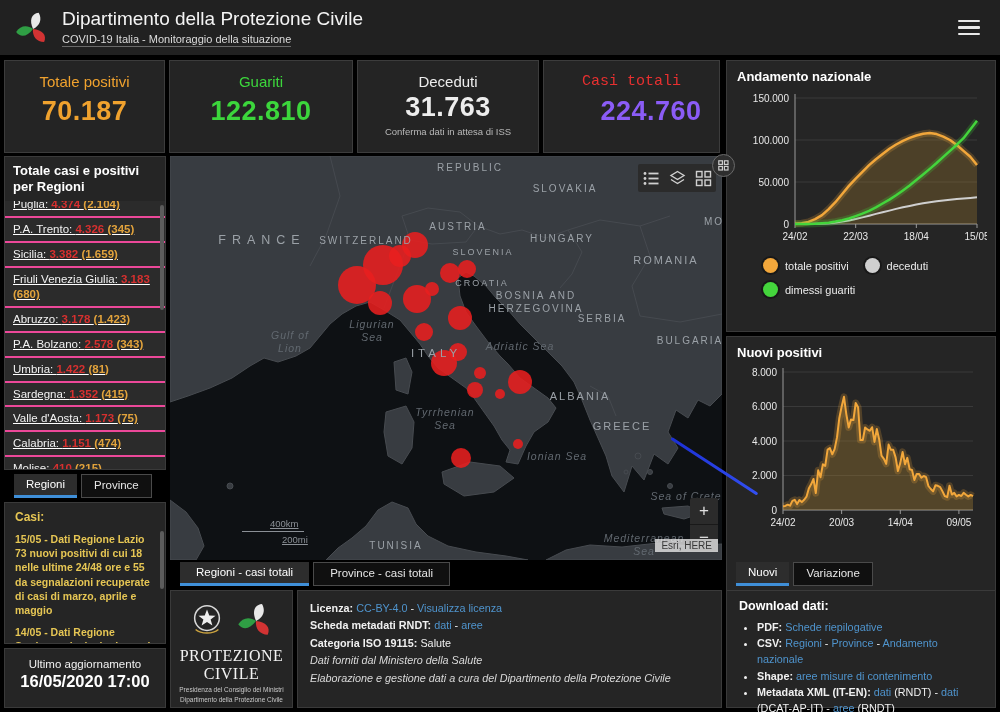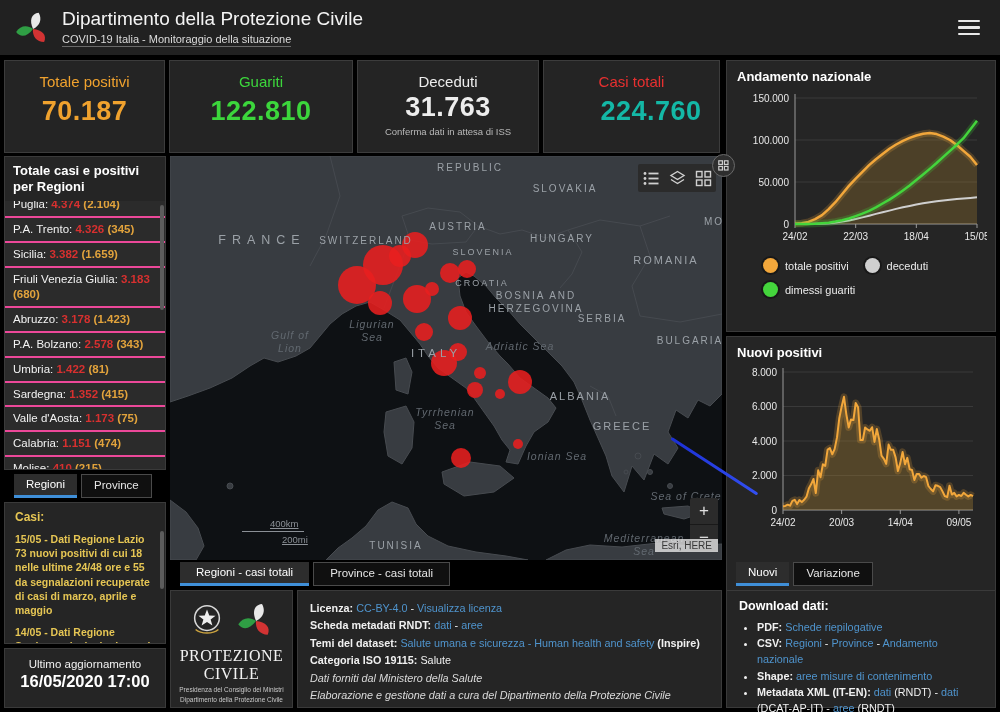--- a/index.html
+++ b/index.html
@@ -15,21 +15,21 @@
   .burger{width:24px;cursor:pointer;padding:4px;}
   .burger span{display:block;width:22px;height:2.5px;background:#e8e8e8;margin:4px 0;border-radius:1px;}
 
   
   .stat-card{position:absolute;top:60px;height:93px;background:#242424;border:1px solid #3c3c3c;text-align:center;box-sizing:border-box;padding-top:12px;}
   .stat-label{font-size:15px;}
   .stat-value{font-size:27px;font-weight:bold;margin-top:6px;letter-spacing:.5px;}
   .stat-note{font-size:9.5px;color:#b9b9b9;margin-top:3px;}
 
   
-  .regions-panel{left:4px;top:156px;width:162px;height:314px;overflow:hidden;}
+  .regions-panel{left:4px;top:156px;width:162px;height:314px;overflow:hidden;text-decoration:underline;}
   .regions-title{position:absolute;left:0;top:0;width:100%;height:44px;background:#252525;z-index:2;
     font-size:13px;font-weight:bold;color:#fff;padding:6px 8px 0 8px;box-sizing:border-box;line-height:1.25;}
   .region-list{margin-top:36px;position:relative;z-index:1;}
   .region-row{background:#2b2b2b;border-bottom:2px solid #ec4899;padding:4px 8px;font-size:11.5px;line-height:1.3;cursor:pointer;}
   .rname{color:#f2f2f2;}
   .rval{color:#d7302f;font-weight:bold;}
   .rparen{color:#e2a33c;font-weight:bold;}
   .scroll-thumb{position:absolute;width:4px;background:#5c5c5c;border-radius:2px;z-index:3;}
 
   .tabs{position:absolute;display:flex;gap:4px;}
@@ -126,22 +126,22 @@
 <div class="stat-card" style="left:169px;width:184px;">
   <div class="stat-label" style="color: rgb(60, 214, 60);">Guariti</div>
   <div class="stat-value" style="color: rgb(60, 214, 60);">122.810</div>
 </div>
 <div class="stat-card" style="left:357px;width:182px;">
   <div class="stat-label" style="color: rgb(237, 237, 237);">Deceduti</div>
   <div class="stat-value" style="margin-top: 2px; color: rgb(237, 237, 237);">31.763</div>
   <div class="stat-note">Conferma dati in attesa di ISS</div>
 </div>
 <div class="stat-card" style="left:543px;width:177px;">
-  <div class="stat-label" style="color: rgb(232, 48, 48);">Casi totali</div>
-  <div class="stat-value" style="color: #14b8a6; margin-left: 39px;">224.760</div>
+  <div class="stat-label" style="color: rgb(232, 48, 48); font-family: Liberation Mono, monospace;">Casi totali</div>
+  <div class="stat-value" style="color: #8b5cf6; margin-left: 39px;">224.760</div>
 </div>
 
 <div class="panel regions-panel">
   <div class="regions-title">Totale casi e positivi per Regioni</div>
   <div class="region-list">
       <div class="region-row"><span class="rname">Puglia: </span><span class="rval">4.374 </span><span class="rparen">(2.104)</span></div>
       <div class="region-row"><span class="rname">P.A. Trento: </span><span class="rval">4.326 </span><span class="rparen">(345)</span></div>
       <div class="region-row"><span class="rname">Sicilia: </span><span class="rval">3.382 </span><span class="rparen">(1.659)</span></div>
       <div class="region-row"><span class="rname">Friuli Venezia Giulia: </span><span class="rval">3.183 </span><span class="rparen">(680)</span></div>
       <div class="region-row"><span class="rname">Abruzzo: </span><span class="rval">3.178 </span><span class="rparen">(1.423)</span></div>
@@ -409,21 +409,20 @@
   <div class="logo-sub">
     <div>Presidenza del Consiglio dei Ministri</div>
     <div>Dipartimento della Protezione Civile</div>
   </div>
 </div>
 
 <div class="panel license-panel">
   <div>
       <div class="lic-line"><span class="b">Licenza: </span><span class="lnk">CC-BY-4.0</span><span> - </span><span class="lnk">Visualizza licenza</span></div>
       <div class="lic-line"><span class="b">Scheda metadati RNDT: </span><span class="lnk">dati</span><span> - </span><span class="lnk">aree</span></div>
-      <div class="lic-line"><span class="b">Temi del dataset: </span><span class="lnk">Salute umana e sicurezza - Human health and safety</span><span class="b"> (Inspire)</span></div>
       <div class="lic-line"><span class="b">Categoria ISO 19115: </span><span>Salute</span></div>
       <div class="lic-line"><span class="it">Dati forniti dal Ministero della Salute</span></div>
       <div class="lic-line"><span class="it">Elaborazione e gestione dati a cura del Dipartimento della Protezione Civile</span></div>
     </div>
 </div>
 
 <div class="panel download-panel">
   <div class="dl-title">Download dati:</div>
   <ul class="dl-list">
       <li class="dl-item"><span class="b">PDF: </span><span class="lnk">Schede riepilogative</span></li>

